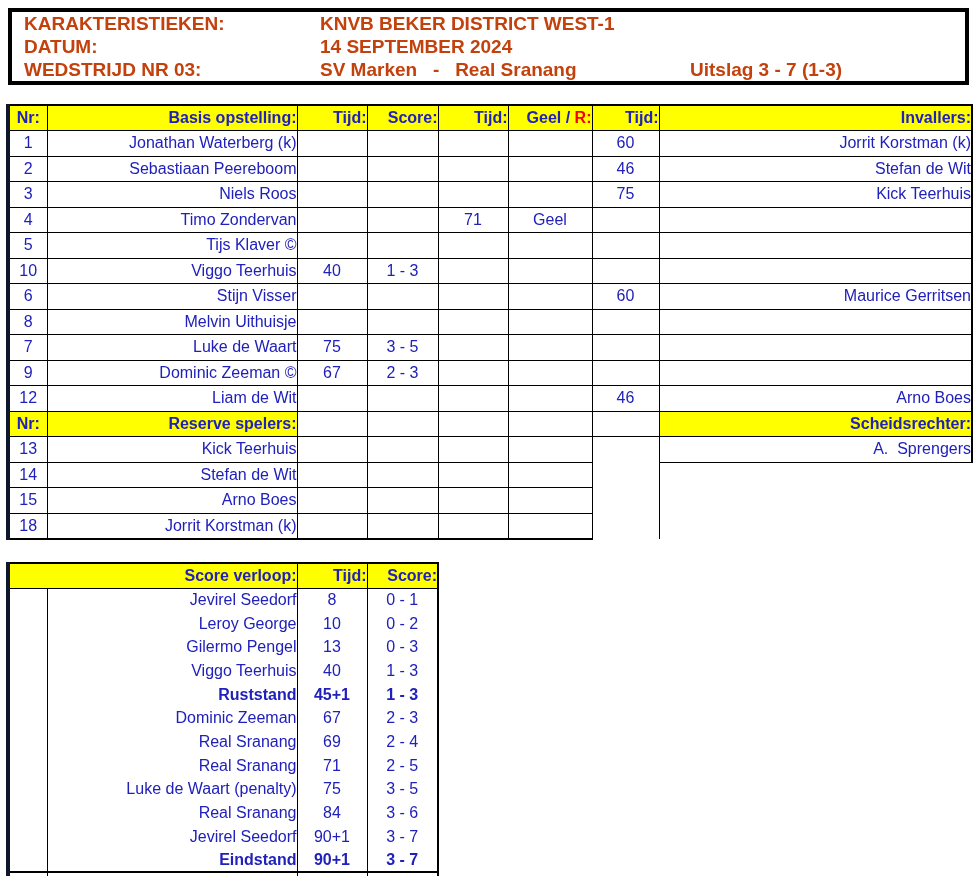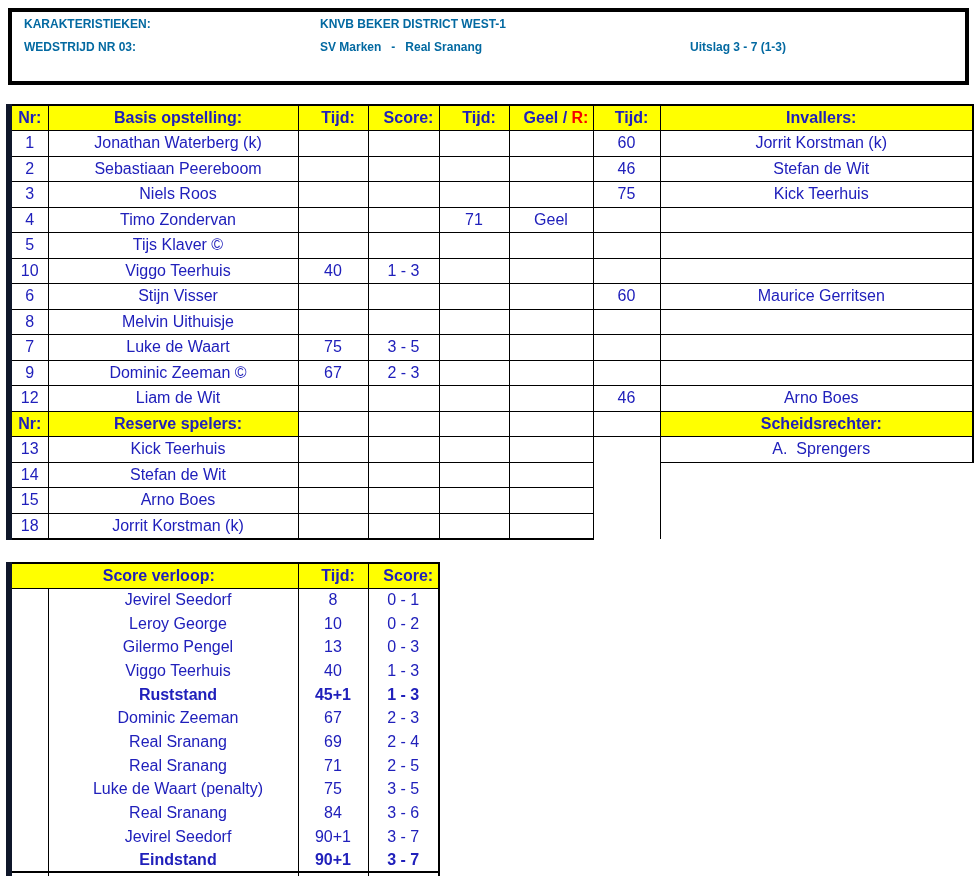--- a/index.html
+++ b/index.html
@@ -2,57 +2,62 @@
 <html><head>
 <meta charset="utf-8">
 <style>
   html,body{margin:0;padding:0;background:#888;}
   #stage{position:relative;width:977px;height:877px;background:#ffffff;overflow:hidden;
          font-family:"Liberation Sans", sans-serif;}
   
   #topbox{position:absolute;left:8px;top:8px;width:961px;height:77px;
           border:4px solid #000;box-sizing:border-box;background:#fff;}
   .tb-row{display:grid;grid-template-columns:296px 370px 1fr;height:22px;margin-top:1px;}
-  .tb-cell{white-space:pre;color:#0369a1;font-size:12px;font-weight:bold;
+  .tb-cell{white-space:pre;color:#c2410c;font-size:19px;font-weight:bold;
            line-height:22px;padding-left:12px;overflow:hidden;}
   
   table{border-collapse:collapse;table-layout:fixed;}
   #maintable{position:absolute;left:6px;top:104px;}
   #scoretable{position:absolute;left:6px;top:562px;}
   td{border:1px solid #000;padding:0;color:#2020bb;font-size:16px;
      overflow:hidden;white-space:nowrap;}
   #maintable tr{height:25.5px;}
   #scoretable tr.sv{height:23.7px;margin-left:32px;}
   #scoretable tr.svh{height:25px;}
   #scoretable tr.stub{height:4px;}
   .hdr{background:#ffff00;font-weight:bold;}
   .c{text-align:center;}
-  .l{text-align:center;padding-left:10px;}
+  .l{text-align:right;padding-left:10px;}
   .pl7{padding-left:8px;}
   .pre{white-space:pre;}
   .b{font-weight:bold;}
   .red{color:#f50000;}
   .bt2{border-top:2px solid #000;}
-  .bl2{border-left:6px solid #0f172a;}
+  .bl2{border-left:4px solid #0f172a;}
   .br2{border-right:2px solid #000;}
   .bb2{border-bottom:2px solid #000;}
   .t3mid{border-top:none;border-bottom:none;}   
   .free{border:none;}                            
   .nbv{border-top:none;border-bottom:none;}      
   #scoretable td.lastrow{border-bottom:2px solid #000;}
 </style>
 </head>
 <body>
 
 <div id="stage">
 
   <div id="topbox">
     <div class="tb-row">
       <div class="tb-cell">KARAKTERISTIEKEN:</div>
       <div class="tb-cell">KNVB BEKER DISTRICT WEST-1</div>
+    </div>
+    <div class="tb-row">
+      <div class="tb-cell">DATUM:</div>
+      <div class="tb-cell">14 SEPTEMBER 2024</div>
+      <div class="tb-cell"></div>
     </div>
     <div class="tb-row">
       <div class="tb-cell">WEDSTRIJD NR 03:</div>
       <div class="tb-cell">SV Marken   -   Real Sranang</div>
       <div class="tb-cell">Uitslag 3 - 7 (1-3)</div>
     </div>
   </div>
 
   <table id="maintable">
     <colgroup>

